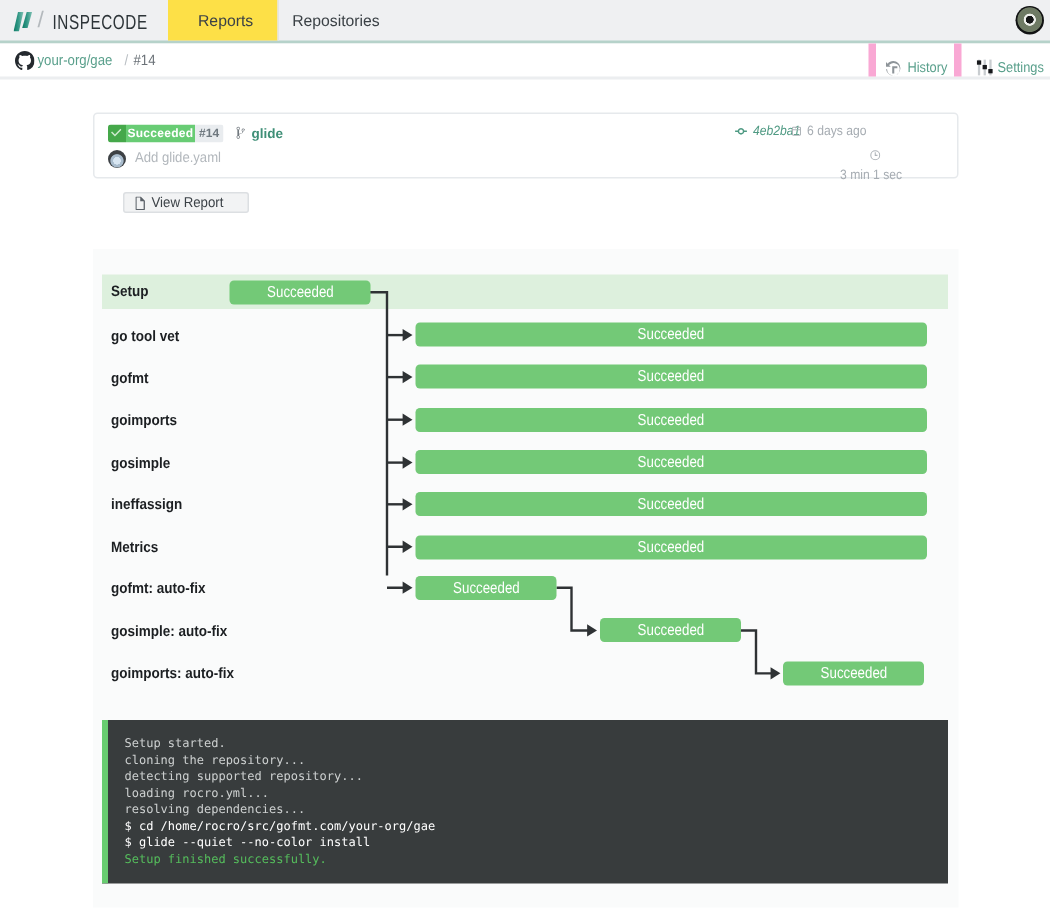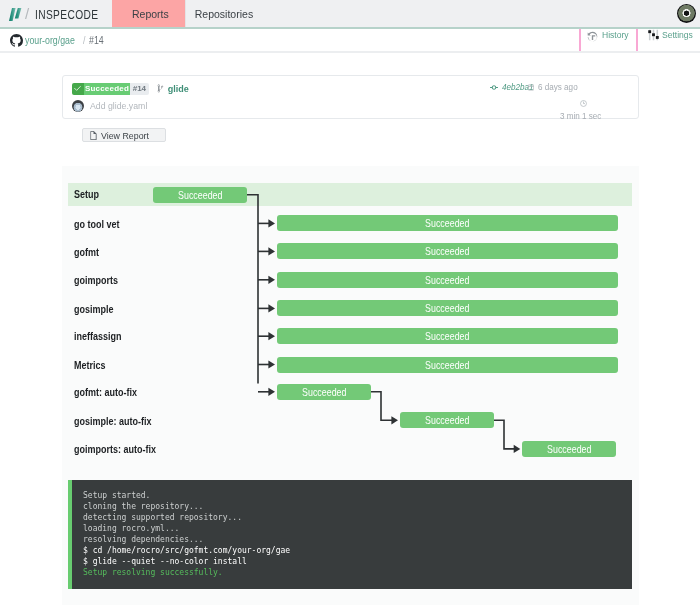--- a/index.html
+++ b/index.html
@@ -9,35 +9,35 @@
   
   .topbar{height:29px;background:#eff0f2;border-bottom:2px solid #b6d2ca;display:flex;align-items:stretch;position:relative;}
   .brand{display:flex;align-items:center;position:absolute;left:0;top:0;bottom:0;}
   .logo{width:12.4px;height:13px;display:block;position:absolute;left:9.2px;top:8px;}
   .slash{position:absolute;left:25px;top:5px;color:#b4b9bd;font-size:15px;font-weight:300;}
   .brandname{position:absolute;left:35px;top:6.5px;font-size:13.5px;letter-spacing:0.5px;color:#2d3438;
     transform:scaleX(0.755);transform-origin:left center;white-space:nowrap;}
   .tabs{display:flex;position:absolute;left:112px;top:0;bottom:0;}
   .tab{display:flex;align-items:center;padding:0 16px 0 20px;font-size:10.5px;color:#3b4146;}
   .tab:nth-child(2){border-left:1px solid #e3e4e6;padding:0 19px 0 9px;}
-  .tab.active{background:#fca5a5;}
+  .tab.active{background:#fde047;}
   .avatar{position:absolute;right:4.5px;top:4px;width:19px;height:19px;border-radius:50%;
     background:radial-gradient(circle at 50% 48%,#121314 0 18%,#eef0ec 20% 28%,#6e7a64 31% 58%,#121314 62% 100%);}
 
   
   .crumbbar{height:24px;border-bottom:2px solid #eceef0;display:flex;align-items:center;position:relative;background:#fff;}
   .crumb{display:flex;align-items:center;padding-left:10px;gap:2px;font-size:10px;}
   .crumb>span{transform:scaleX(0.88);transform-origin:left center;}
   .crumb .sep{margin:0 2px 0 -1px;}
   .gh{width:13px;height:13px;display:block;margin-right:0px;}
   .crumb .repo{color:#5aa08c;}
   .crumb .sep{color:#b8bdc2;}
   .crumb .num{color:#6a7177;}
   .crumbactions{position:absolute;right:0;top:0;bottom:0;display:flex;}
-  .cact{display:flex;align-items:flex-start;gap:5px;border-left:2px solid #f9a8d4;font-size:9.5px;color:#5aa08c;}
+  .cact{display:flex;align-items:flex-end;gap:5px;border-left:5px solid #f9a8d4;font-size:9.5px;color:#5aa08c;}
   .cact>span{transform:scaleX(0.90);transform-origin:left center;}
   .cact.h{padding-left:6px;gap:4px;width:57px;}
   .cact.s{padding-left:10px;gap:3px;width:64px;}
   .card{position:absolute;left:62px;top:74.5px;width:577px;height:44px;border:1px solid #e6e9ec;border-radius:3px;background:#fff;}
   .card .row1{position:absolute;left:9px;top:7px;display:flex;align-items:center;}
   .badge{display:flex;align-items:stretch;height:12px;border-radius:2px;overflow:hidden;font-size:8px;}
   .badge .chk{background:#45a84a;display:flex;align-items:center;justify-content:center;width:11.8px;}
   .badge .lbl{background:#68cc74;color:#fff;display:flex;align-items:center;padding:0 4px;font-weight:bold;width:46.3px;justify-content:center;
     letter-spacing:0.2px;}
   .badge .nm{background:#e9ecef;color:#6f787f;display:flex;align-items:center;justify-content:center;width:18.6px;font-weight:bold;}
@@ -257,15 +257,15 @@
 
 <div class="term">
   <div class="accent"></div>
   <pre><span class="">Setup started.
 </span><span class="">cloning the repository...
 </span><span class="">detecting supported repository...
 </span><span class="">loading rocro.yml...
 </span><span class="">resolving dependencies...
 </span><span class="cmd">$ cd /home/rocro/src/gofmt.com/your-org/gae
 </span><span class="cmd">$ glide --quiet --no-color install
-</span><span class="ok">Setup resolving successfully.
+</span><span class="ok">Setup finished successfully.
 </span></pre>
 </div>
 
 </body></html>

